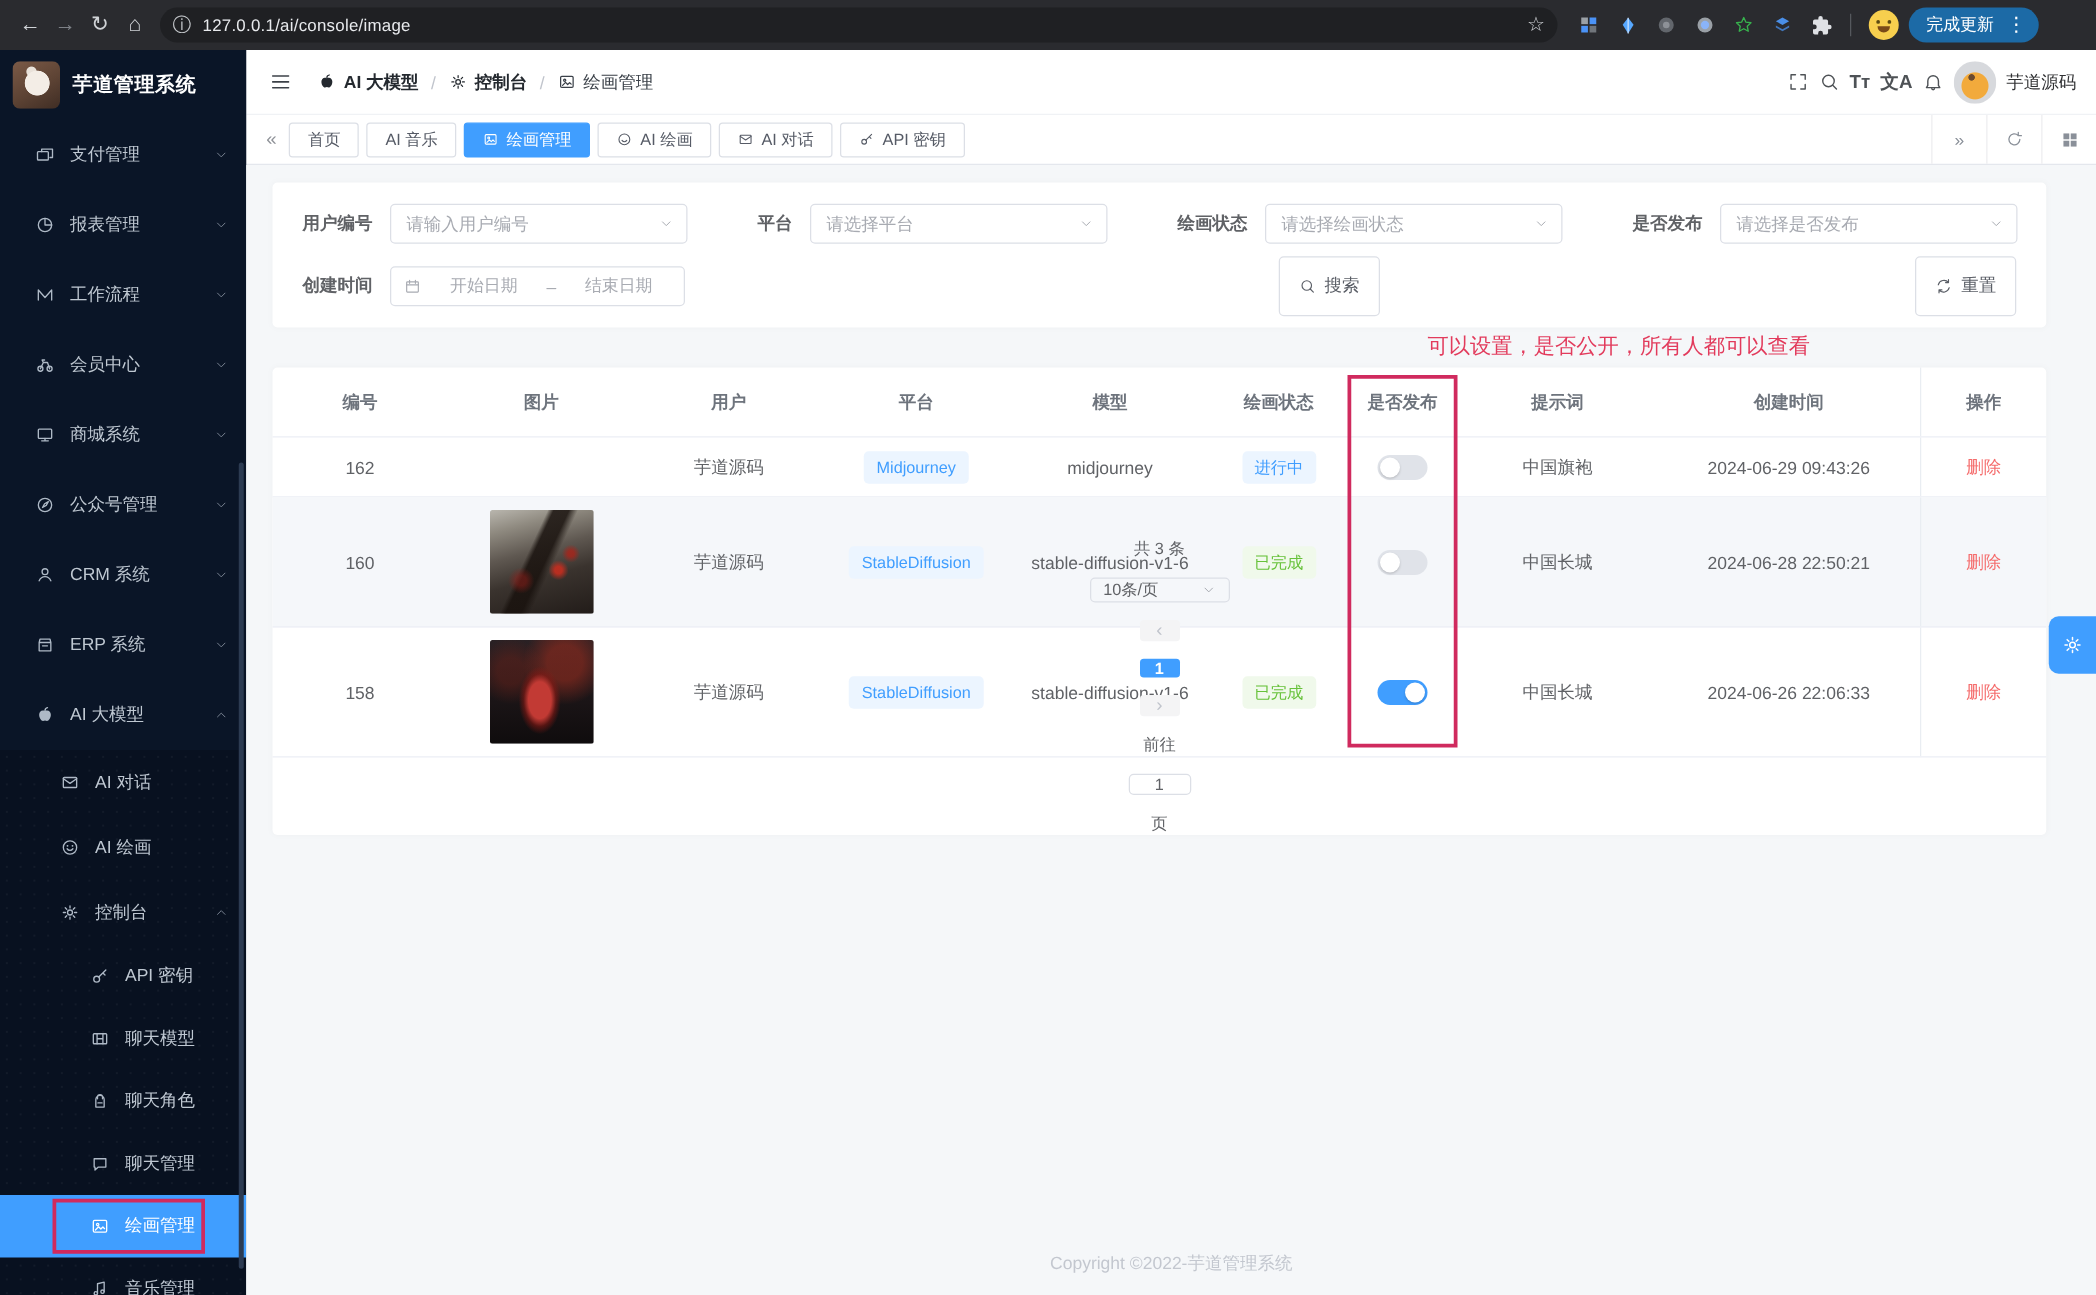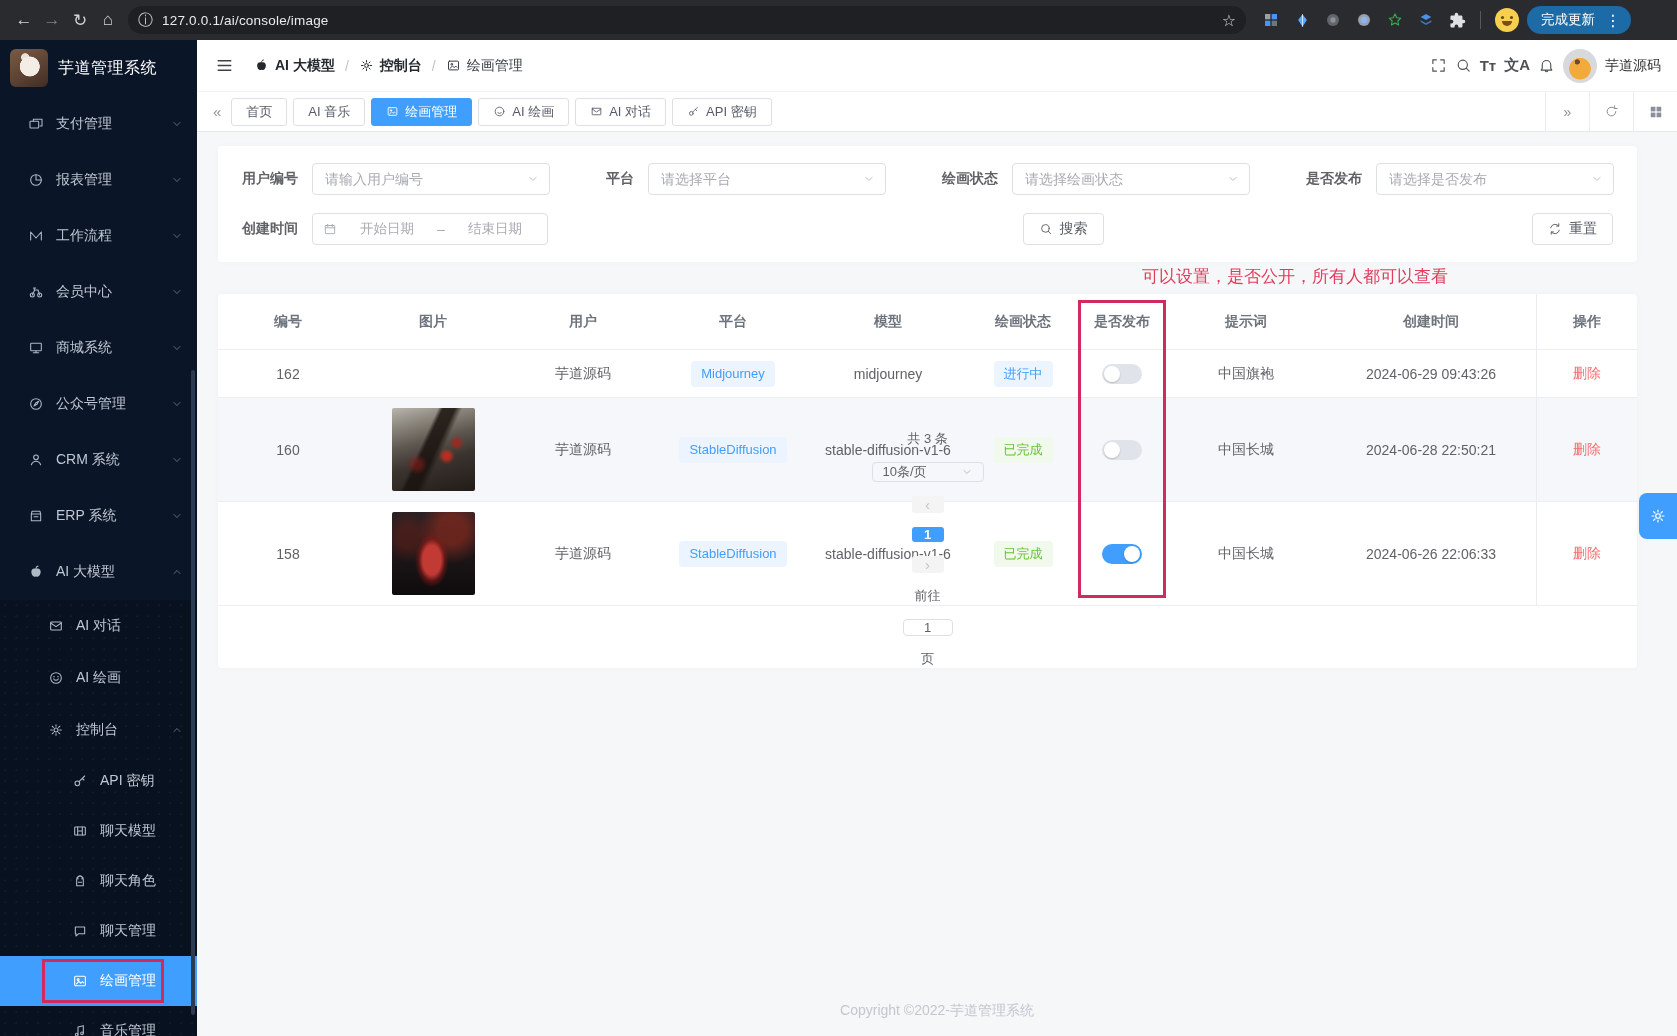--- a/index.html
+++ b/index.html
@@ -29,21 +29,21 @@
   
   .app { flex:1; display:flex; min-height:0; }
 
   
   .sidebar { width:197px; background:#0a1527; color:#bfc8d2; position:relative; flex:0 0 197px; overflow:hidden;}
   .brand { height:56px; display:flex; align-items:center; padding:0 10px; gap:10px;}
   .logo { width:38px; height:38px; border-radius:6px; background:
       radial-gradient(circle at 52% 46%, #f3ede6 0 34%, rgba(243,237,230,0) 36%),
       radial-gradient(circle at 40% 22%, #e9e2da 0 10%, rgba(0,0,0,0) 12%),
       linear-gradient(150deg,#7b5a47 0%, #5d4334 55%, #3f2d24 100%);}
-  .brand-name { color:#fff; font-size:16px; font-weight:400; letter-spacing:.5px;}
+  .brand-name { color:#fff; font-size:16px; font-weight:700; letter-spacing:.5px;}
   .s-item { height:56px; display:flex; align-items:center; padding:0 14px 0 28px; gap:12px; font-size:14px; cursor:pointer; position:relative;}
   .s-item .lbl { flex:1; }
   .s-item .chev { color:#76808f; }
   .submenu { background:#081120; background-image:radial-gradient(rgba(255,255,255,.045) 1px, transparent 1px); background-size:11px 11px;}
   .s-item.sub1 { height:52px; padding-left:48px; }
   .s-item.sub2 { height:50px; padding-left:72px; }
   .s-item.active { background:#409eff; color:#fff; }
   .red-outline { position:absolute; left:42px; top:3px; width:122px; height:44px; border:3px solid #d02a5e; pointer-events:none;}
   .sicon { color:#aeb9c6; flex:0 0 16px; }
   .s-item.active .sicon, .s-item.active .chev { color:#fff; }
@@ -83,21 +83,21 @@
   .f-row { height:32px; display:flex; align-items:center; margin-bottom:18px;justify-content:space-between;}
   .f-row:last-child { margin-bottom:0; }
   .f-group { display:flex; align-items:center; margin-right:56px;}
   .f-label { color:#606266; font-weight:600; margin-right:14px; white-space:nowrap;}
   .f-select { width:238px; height:32px; border:1px solid #dcdfe6; border-radius:4px; display:flex; align-items:center; padding:0 10px 0 12px; color:#a8abb2; background:#fff; cursor:pointer;}
   .f-select input { border:none; outline:none; flex:1; font-size:14px; color:#606266; font-family:inherit; background:transparent;}
   .f-select input::placeholder { color:#a8abb2;}
   .f-chev { color:#a8abb2; }
   .date-range { width:236px; height:32px; border:1px solid #dcdfe6; border-radius:4px; display:flex; align-items:center; padding:0 10px; color:#a8abb2; gap:8px; cursor:pointer;}
   .date-ph { flex:1; text-align:center; font-size:13.5px;}
-  .btn { height:32px; border:1px solid #dcdfe6; background:#fff; border-radius:4px; display:flex; align-items:center; gap:7px; padding:0 15px; color:#5a5e66; font-size:14px; cursor:pointer; font-family:inherit;}
+  .btn { height:48px; border:1px solid #dcdfe6; background:#fff; border-radius:4px; display:flex; align-items:center; gap:7px; padding:0 15px; color:#5a5e66; font-size:14px; cursor:pointer; font-family:inherit;}
   .btn + .btn { margin-left:10px;}
 
   .annotation { height:32px; line-height:30px; padding-left:945px; font-size:17px; font-weight:500; color:#e23b5c; white-space:nowrap;}
 
   .table-card { margin:0 40px 0 21px; background:#fff; border-radius:4px; position:relative; box-shadow:0 0 6px rgba(0,0,0,.03);}
   .trow { display:grid; grid-template-columns:140px 150px 150px 150px 160px 110px 88px 160px 210px 1fr; align-items:center;}
   .tc { display:flex; align-items:center; justify-content:center; min-width:0;}
   .thead { height:56px; color:#6e747d; font-weight:600; border-bottom:1px solid #ebeef5;}
   .tbody-row { border-bottom:1px solid #ebeef5; color:#606266;}
   .h48 { height:48px; } .h104 { height:104px; }

